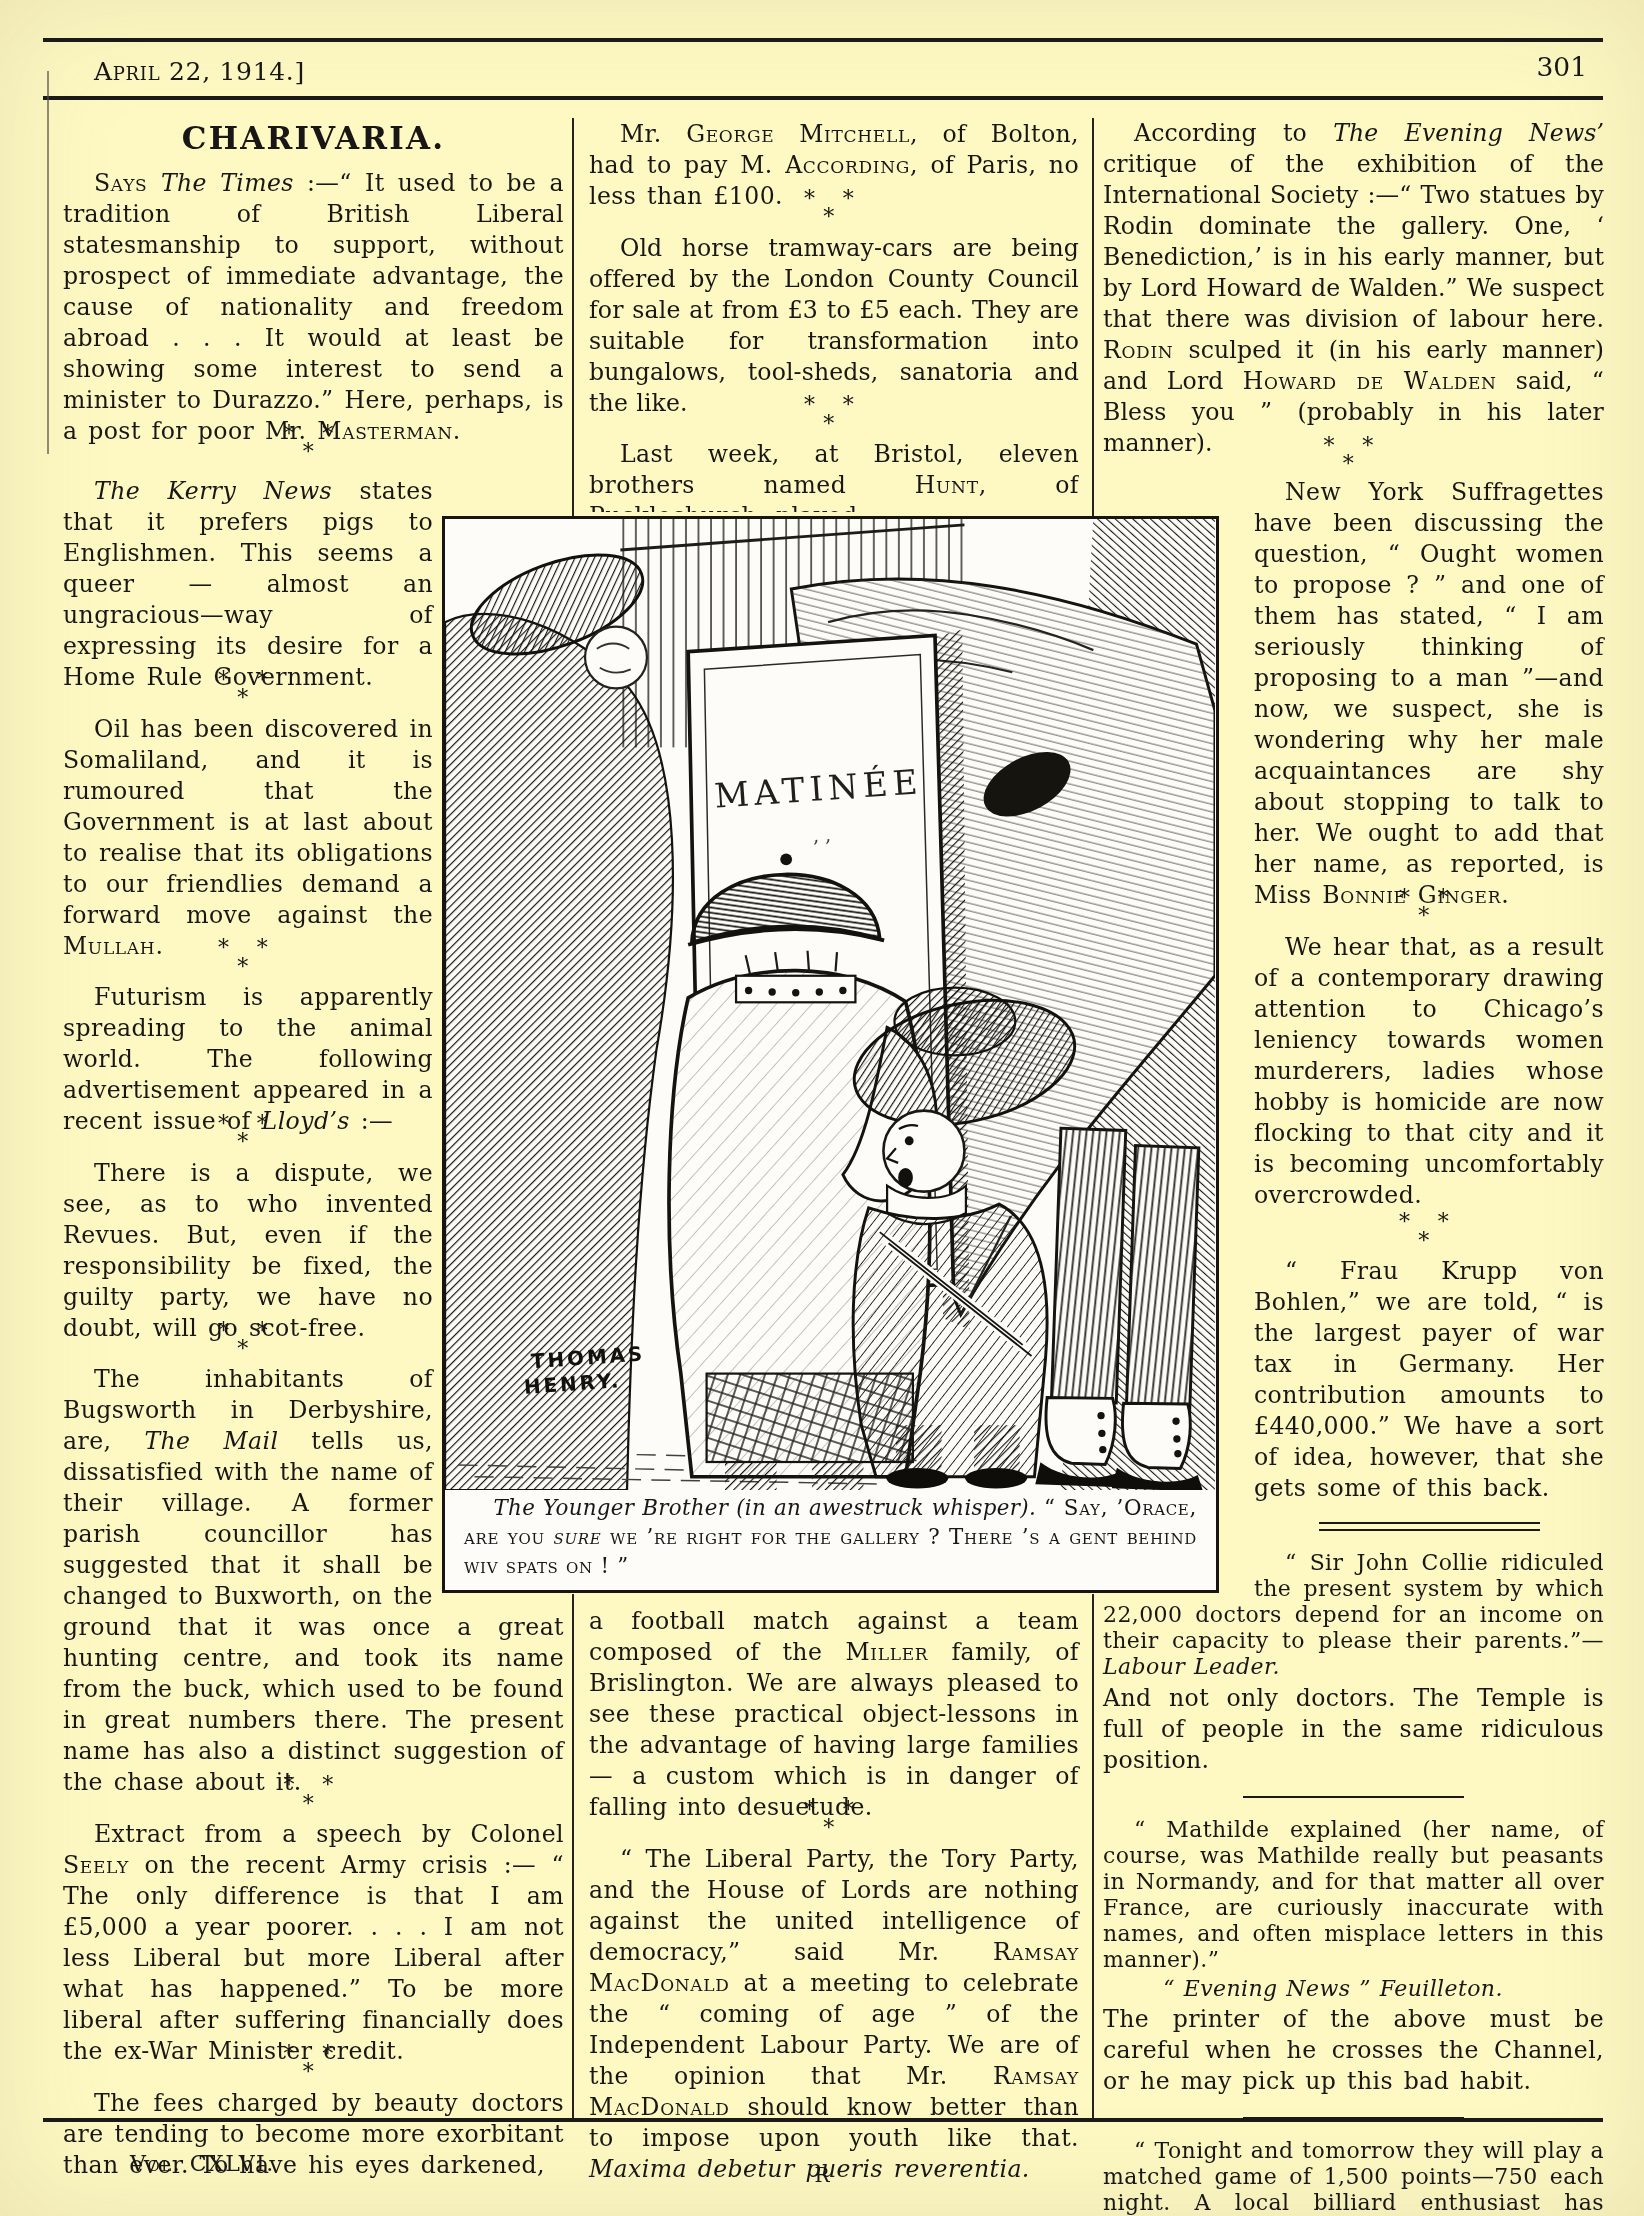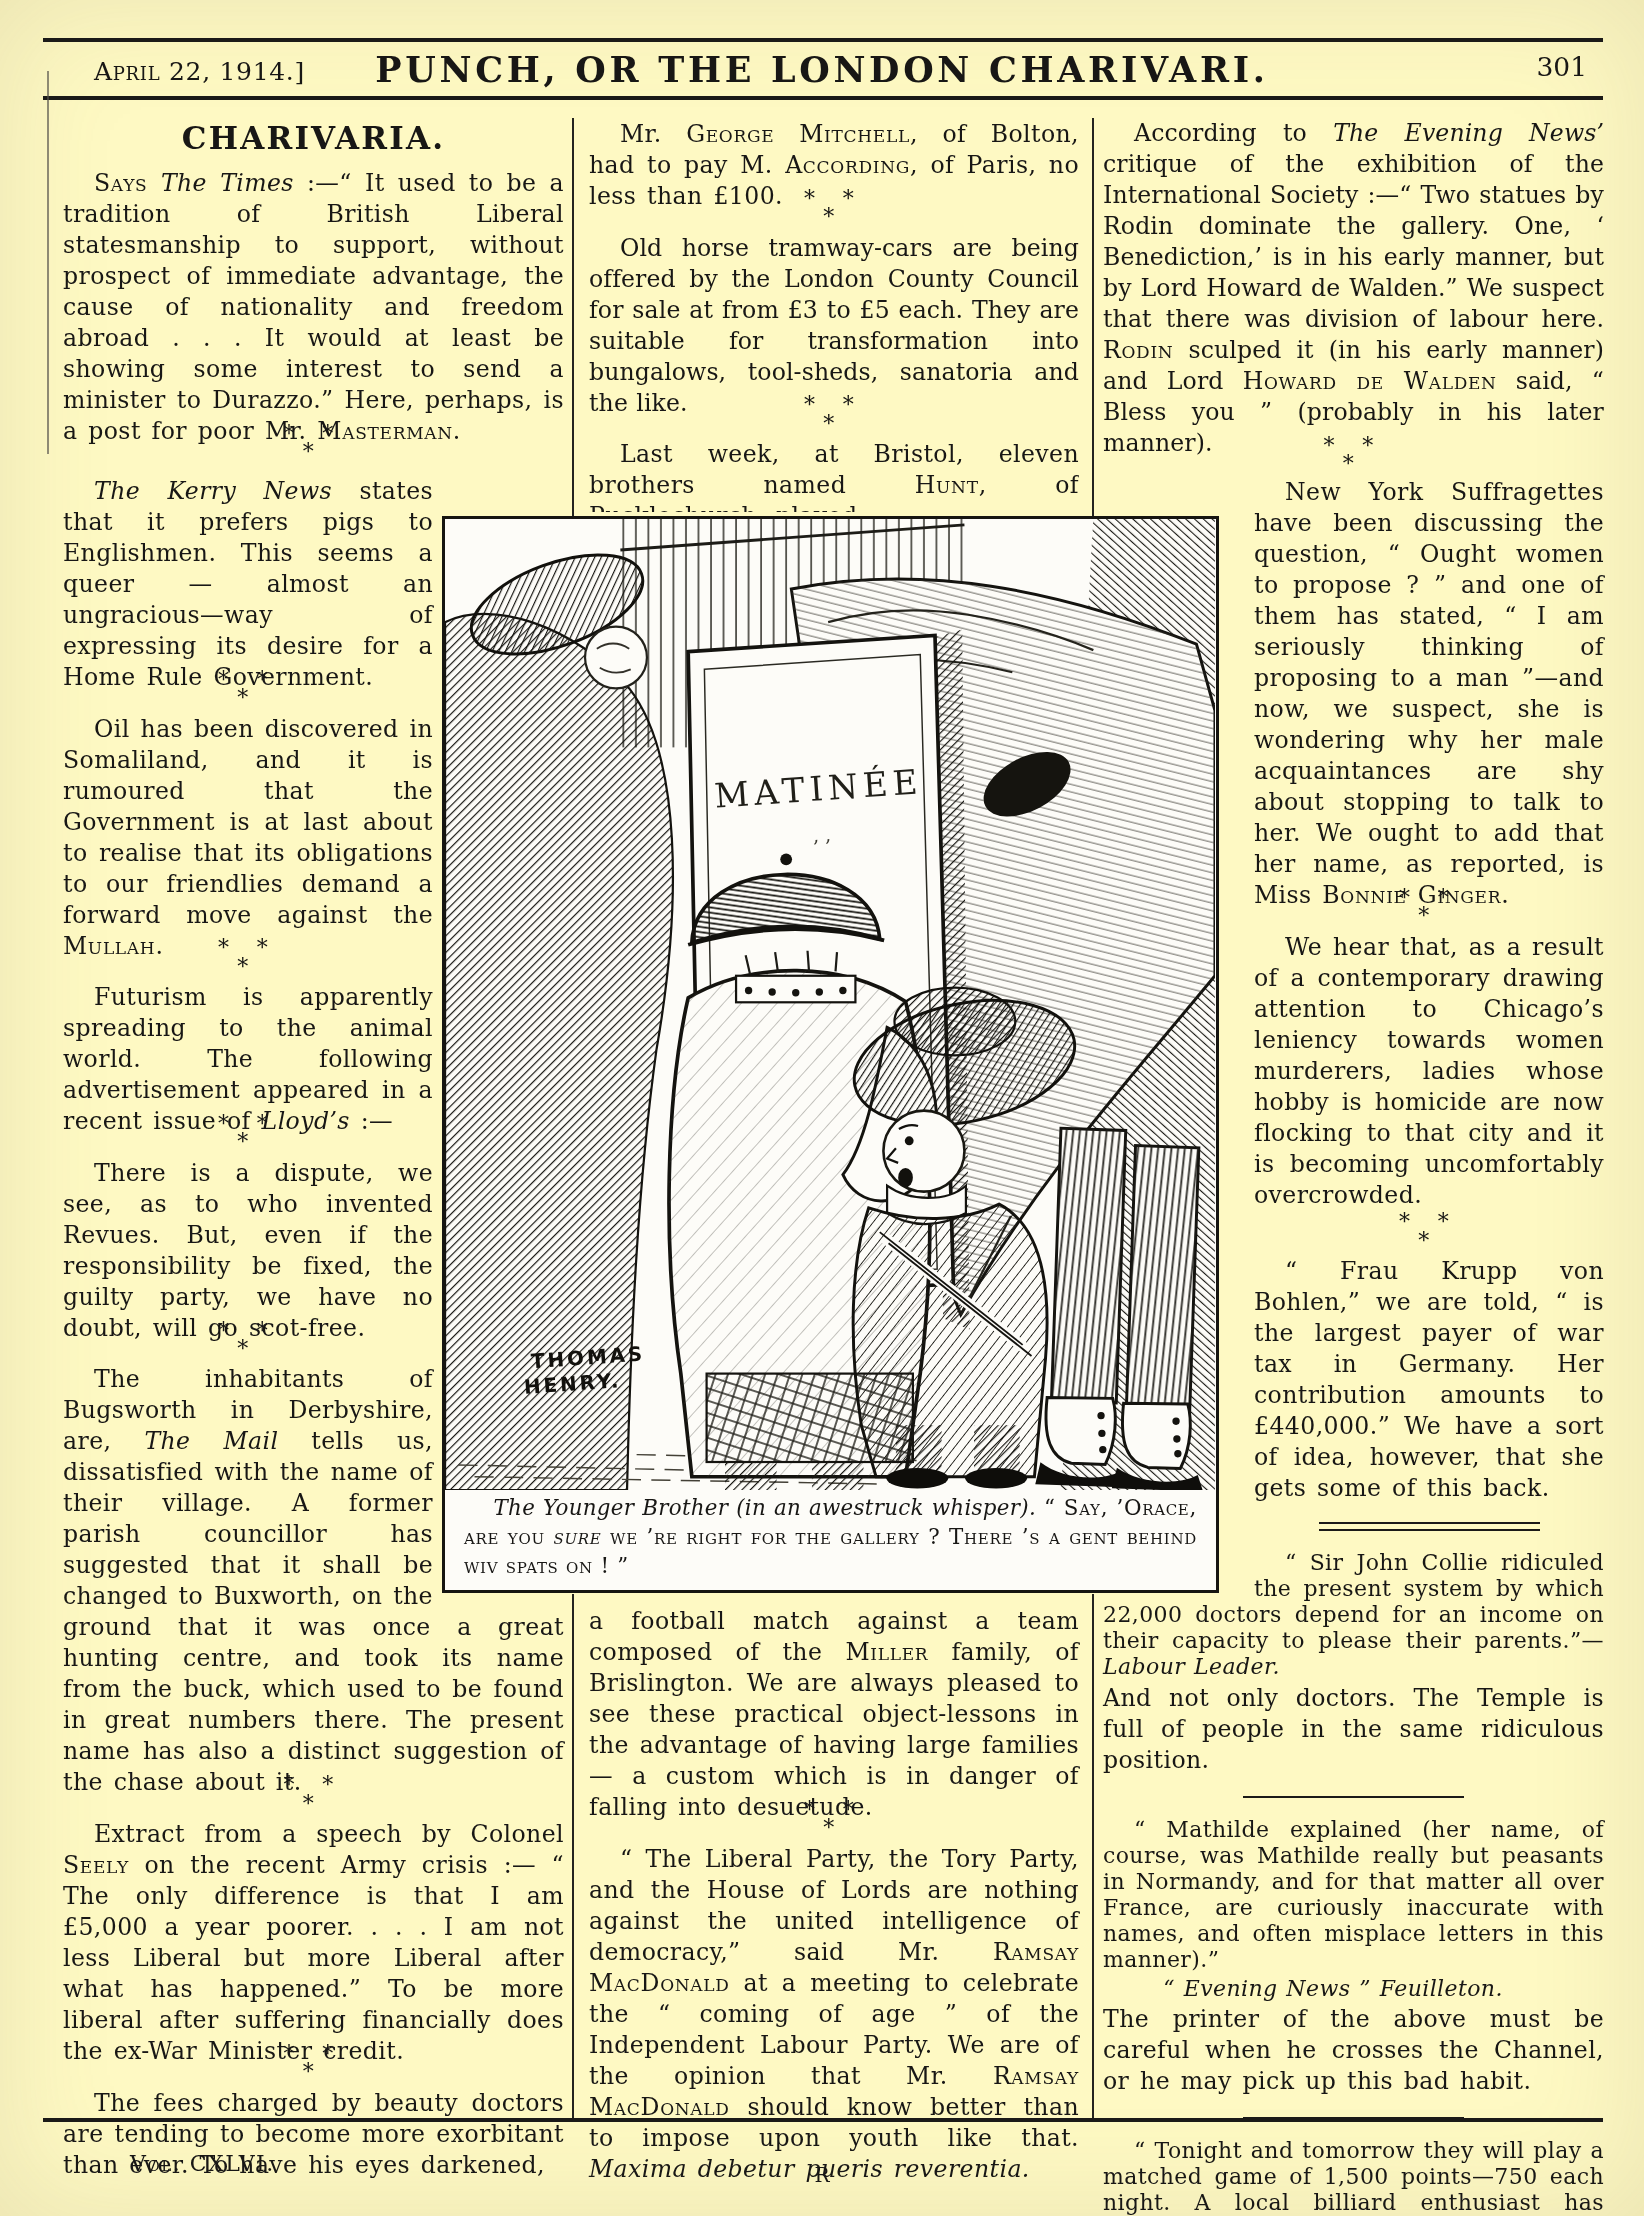--- a/index.html
+++ b/index.html
@@ -58,21 +58,20 @@
   .footer-volume{position:absolute;left:130px;top:2151px;font-size:22px;font-variant:small-caps;letter-spacing:1.5px;}
   .footer-mark{position:absolute;left:0;right:0;top:2163px;text-align:center;font-size:20px;}
 </style>
 </head>
 <body>
 
 <div id="page">
 
   <div class="hrule" style="left:43px;top:38px;width:1560px;height:4.4px;"></div>
   <div class="masthead-date">April 22, 1914.]</div>
-  <div class="masthead-title">PUNCH, OR THE LONDON CHARIVARI.</div>
   <div class="masthead-page">301</div>
   <div class="hrule" style="left:43px;top:96px;width:1560px;height:4.4px;"></div>
 
   <div class="edge-mark" style="left:47px;top:71px;height:383px;"></div>
 
   <div class="vrule" style="left:572px;top:118px;height:399px;"></div>
   <div class="vrule" style="left:572px;top:1594px;height:524px;"></div>
   <div class="vrule" style="left:1092px;top:118px;height:399px;"></div>
   <div class="vrule" style="left:1092px;top:1594px;height:524px;"></div>
 

